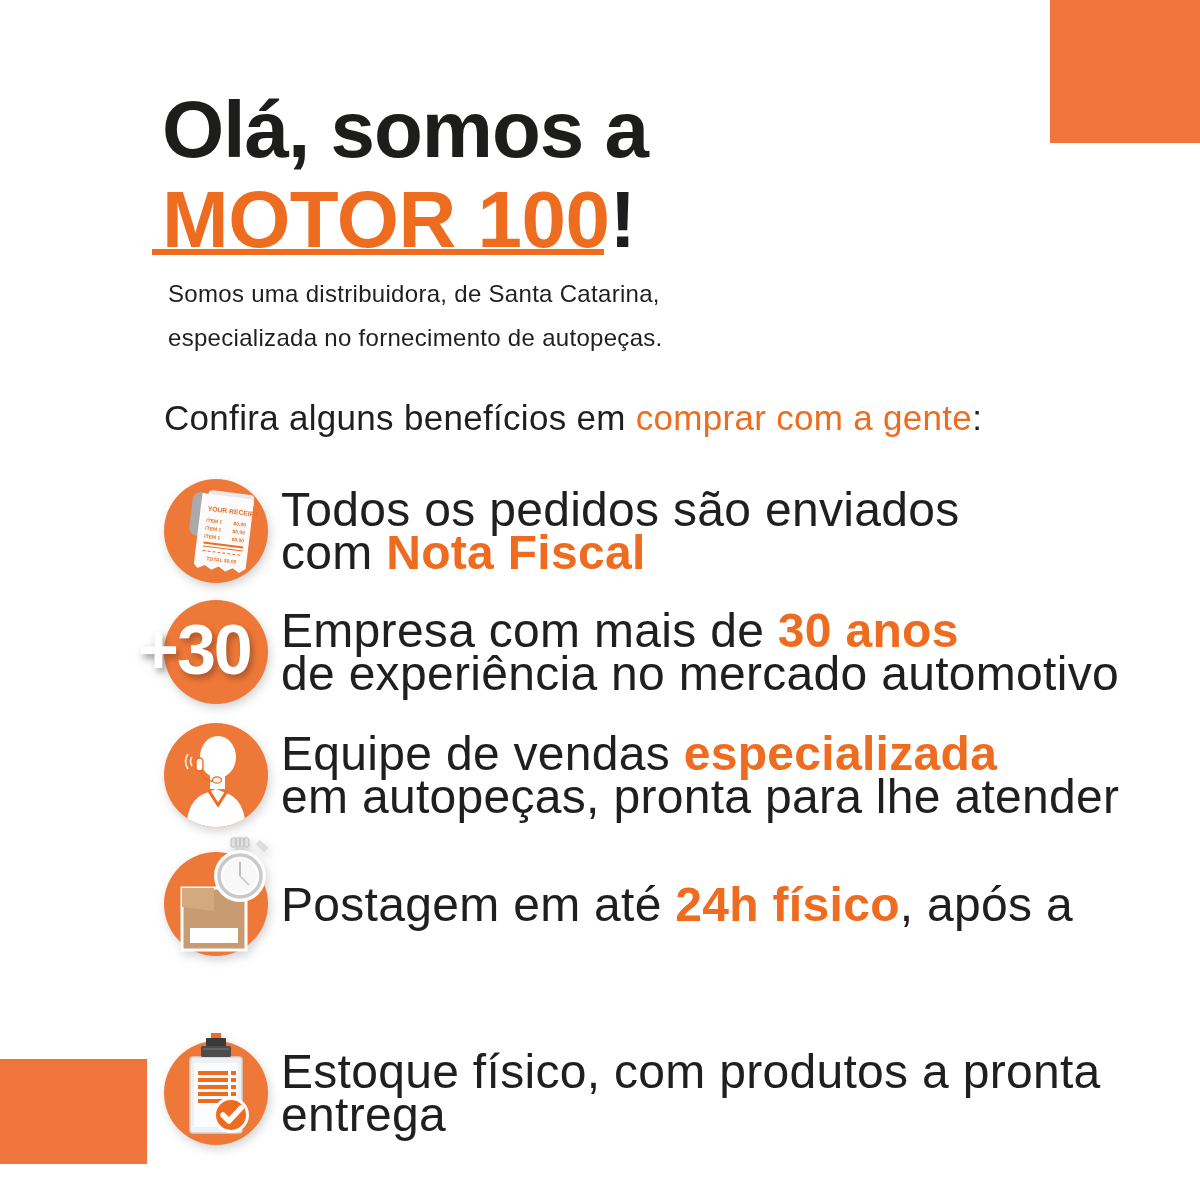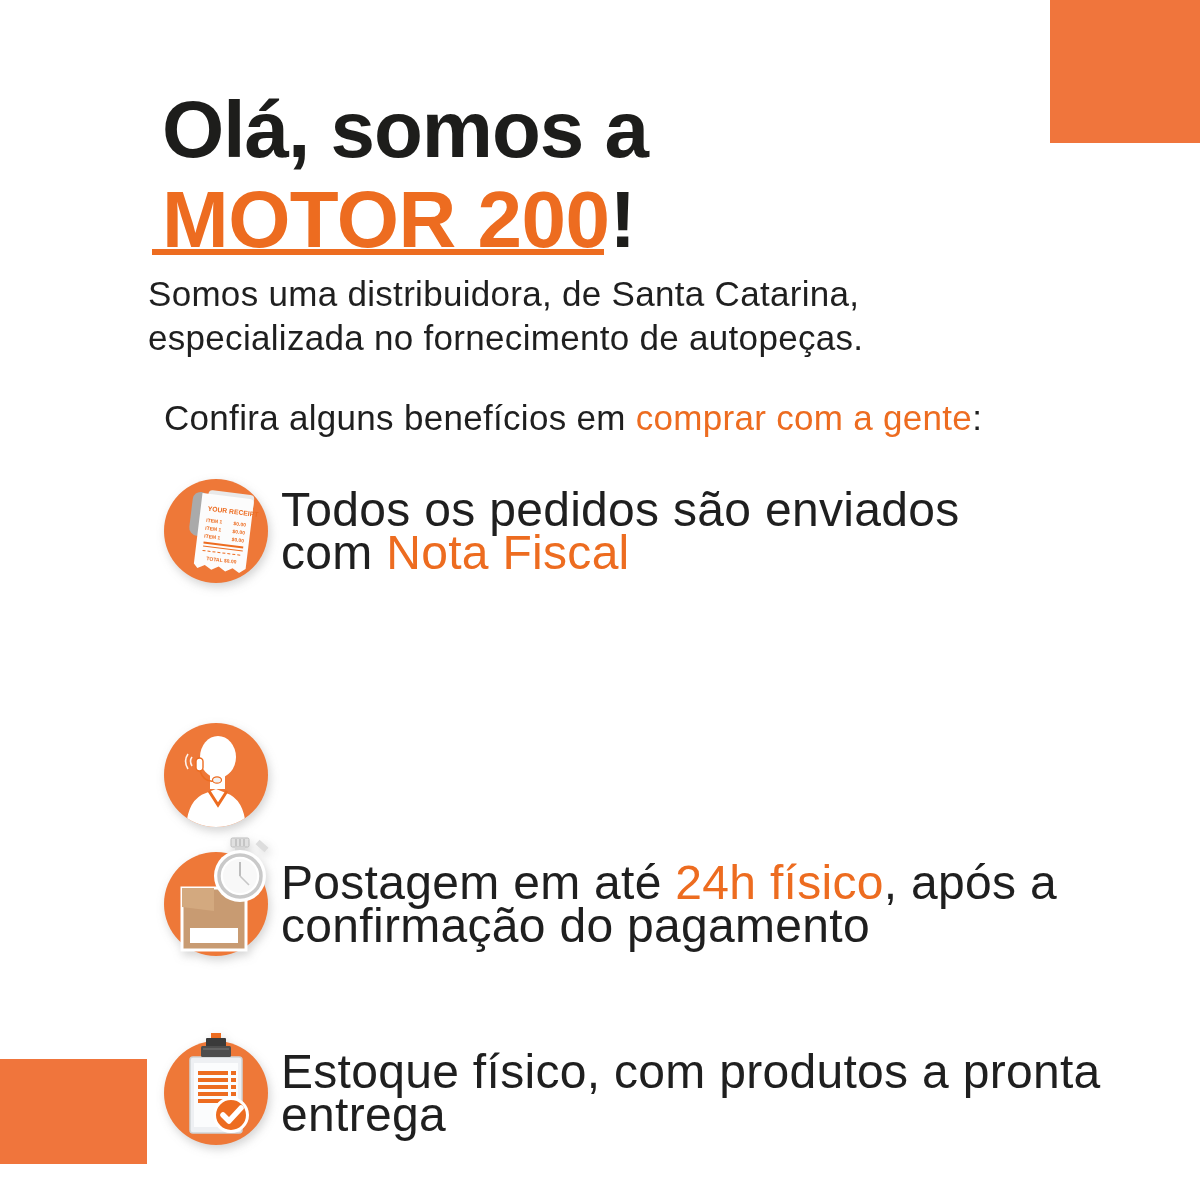--- a/index.html
+++ b/index.html
@@ -13,24 +13,24 @@
   .sq-bl{bottom:0;left:0;width:147px;height:105px;}
 
   
   .greeting{position:absolute;left:162px;top:84px;font-size:80px;font-weight:700;color:#1d1d1b;letter-spacing:-1px;white-space:nowrap;}
   .brandline{position:absolute;left:162px;top:174px;font-size:80px;font-weight:700;letter-spacing:-0.5px;white-space:nowrap;}
   .brand{color:var(--orange,#ED6C20);}
   .excl{color:#1d1d1b;}
   .brand-underline{position:absolute;left:152px;top:249px;width:452px;height:6px;background:var(--orange,#ED6C20);}
 
   
-  .intro{position:absolute;left:148px;top:272px;font-size:35px;line-height:44px;letter-spacing:0.3px;color:#1f1f1f;}
+  .intro{position:absolute;left:168px;top:272px;font-size:24px;line-height:44px;letter-spacing:0.3px;color:#1f1f1f;}
   .benefits-intro{position:absolute;left:164px;top:389px;font-size:35px;letter-spacing:0.3px;color:#1f1f1f;white-space:nowrap;margin-top:9px;}
   .hl{color:var(--orange,#ED6C20);}
-  .hl-b{color:var(--orange,#ED6C20);font-weight:400;}
+  .hl-b{color:var(--orange,#ED6C20);font-weight:700;}
 
   
   .row{position:absolute;left:164px;display:flex;align-items:center;height:106px;}
   .row1{top:478px}.row2{top:599px}.row3{top:722px}.row4{top:851px}.row5{top:1040px}
   .icon-wrap{width:104px;height:104px;flex:0 0 auto;position:relative;margin-right:13px;
              filter:drop-shadow(2px 4px 5px rgba(80,80,80,.25));}
   .icon-wrap svg{position:absolute;left:0;top:0;width:104px;height:104px;overflow:visible;}
   .icon-wrap svg.tall{top:-16px;height:120px;}
   .icon-wrap svg.med{top:-10px;height:114px;}
   .row-text{font-size:48px;line-height:43px;letter-spacing:0.3px;color:#1f1f1f;}
@@ -49,21 +49,21 @@
 </style>
 </head>
 <body>
 
 <div id="page">
 
   <div class="sq sq-tr"></div>
   <div class="sq sq-bl"></div>
 
   <div class="greeting">Olá, somos a</div>
-  <div class="brandline"><span class="brand">MOTOR 200</span><span class="excl">!</span></div>
+  <div class="brandline"><span class="brand">MOTOR 100</span><span class="excl">!</span></div>
   <div class="brand-underline"></div>
 
   <div class="intro">
     <div>Somos uma distribuidora, de Santa Catarina,</div>
     <div>especializada no fornecimento de autopeças.</div>
   </div>
 
   <div class="benefits-intro"><span>Confira alguns benefícios em </span><span class="hl">comprar com a gente</span><span>:</span></div>
 
   <div class="row row1">
@@ -87,20 +87,31 @@
           <text class="receipt-txt fill-orange" x="61" y="82" font-size="5" text-anchor="middle">TOTAL $0.00</text>
         </g>
       </svg>
     </div>
     <div class="row-text">
       <div><span>Todos os pedidos são enviados</span></div>
       <div><span>com </span><span class="hl-b">Nota Fiscal</span></div>
     </div>
   </div>
 
+  <div class="row row2">
+    <div class="icon-wrap">
+      <div class="badge-circle">
+        <span class="badge-text">+30</span>
+      </div>
+    </div>
+    <div class="row-text">
+      <div><span>Empresa com mais de </span><span class="hl-b">30 anos</span></div>
+      <div><span>de experiência no mercado automotivo</span></div>
+    </div>
+  </div>
 
   <div class="row row3">
     <div class="icon-wrap">
       <svg viewBox="0 0 104 104">
         <defs>
             <clipPath id="clipAgent">
               <circle cx="52" cy="52" r="52"></circle>
             </clipPath>
           </defs>
         <circle class="fill-circle" cx="52" cy="52" r="52"></circle>
@@ -109,20 +120,24 @@
           <path class="stroke-orange" d="M45 68 L54 82 L63 68" stroke-width="3" fill="none"></path>
           <rect x="46" y="46" width="15" height="20" fill="#ffffff"></rect>
           <ellipse cx="54" cy="34" rx="18" ry="21" fill="#ffffff"></ellipse>
           <path d="M28 34 q-3 4 0 9" stroke="#ffffff" stroke-width="1.6" fill="none" opacity="0.9"></path>
           <path d="M24 31 q-5 7 0 15" stroke="#ffffff" stroke-width="1.6" fill="none" opacity="0.9"></path>
           <rect class="stroke-orange" x="32" y="35" width="7" height="13" rx="3.5" fill="#ffffff" stroke-width="1.4"></rect>
           <path class="stroke-orange" d="M36 48 Q40 60 51 58" stroke-width="1.6" fill="none"></path>
           <ellipse class="stroke-orange" cx="53" cy="57" rx="4.5" ry="3.2" fill="#f2f2f2" stroke-width="1.2"></ellipse>
         </g>
       </svg>
+    </div>
+    <div class="row-text">
+      <div><span>Equipe de vendas </span><span class="hl-b">especializada</span></div>
+      <div><span>em autopeças, pronta para lhe atender</span></div>
     </div>
   </div>
 
   <div class="row row4">
     <div class="icon-wrap">
       <svg class="tall" viewBox="0 -16 104 120">
         <circle class="fill-circle" cx="52" cy="52" r="52"></circle>
         <rect x="18" y="36" width="64" height="62" fill="#C89B72" stroke="#ffffff" stroke-width="3"></rect>
         <path d="M18 36 L50 36 L50 59 L18 55 Z" fill="#D3A97F"></path>
         <rect x="26" y="76" width="48" height="15" fill="#ffffff"></rect>
@@ -136,21 +151,20 @@
           <circle cx="76" cy="24" r="26" fill="#ffffff"></circle>
           <circle cx="76" cy="24" r="21" fill="#ffffff" stroke="#c9c9c9" stroke-width="3.5"></circle>
           <circle cx="76" cy="24" r="17" fill="#f8f8f8"></circle>
           <line x1="76" y1="24" x2="76" y2="10" stroke="#bdbdbd" stroke-width="2"></line>
           <line x1="76" y1="24" x2="85" y2="33" stroke="#c6c6c6" stroke-width="1.6"></line>
         </g>
       </svg>
     </div>
     <div class="row-text">
       <div><span>Postagem em até </span><span class="hl-b">24h físico</span><span>, após a</span></div>
-      <div><span>confirmação do pagamento</span></div>
     </div>
   </div>
 
   <div class="row row5">
     <div class="icon-wrap">
       <svg class="med" viewBox="0 -10 104 114">
         <circle class="fill-circle" cx="52" cy="52" r="52"></circle>
         <rect x="26" y="16" width="52" height="76" rx="3" fill="#eef0f3" stroke="#d0d3d6" stroke-width="1.5"></rect>
         <rect x="30" y="22" width="44" height="64" fill="#fbfcfd"></rect>
         <rect class="fill-orange" x="47" y="-8" width="10" height="6"></rect>

